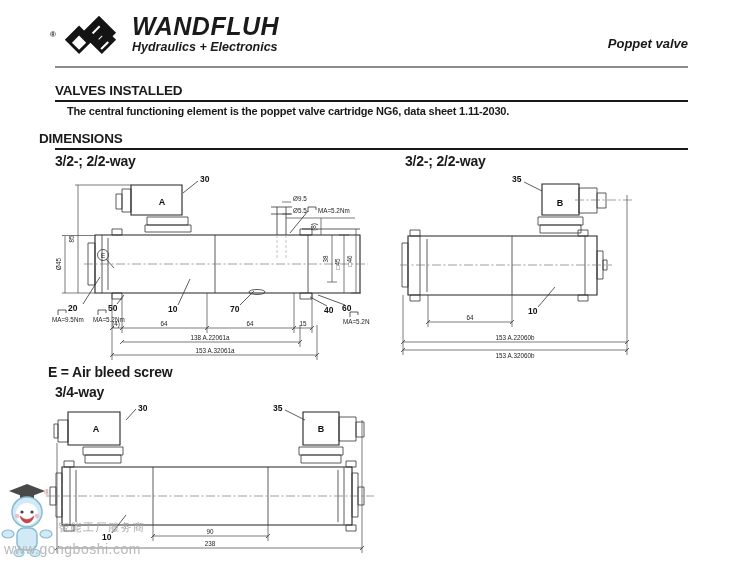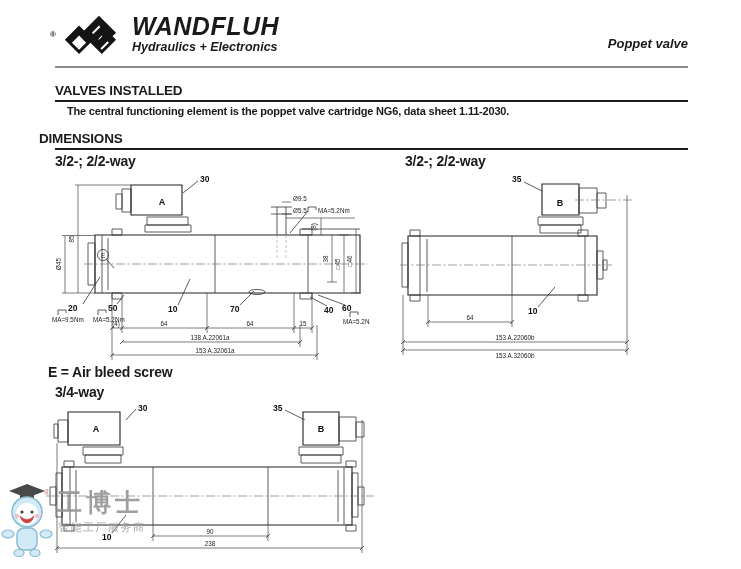--- a/index.html
+++ b/index.html
@@ -304,17 +304,17 @@
       <path d="M20,34 q7,7 14,0 q-2,7 -7,7 q-5,0 -7,-7" fill="#c33" stroke="#933" stroke-width=".5"></path>
       <circle cx="17" cy="34" r="2.3" fill="#f5b8c4"></circle>
       <circle cx="37" cy="34" r="2.3" fill="#f5b8c4"></circle>
       <rect x="17" y="46" width="20" height="22" rx="7" fill="#cfe9f5" stroke="#7fb6cf" stroke-width="1.5"></rect>
       <ellipse cx="8" cy="52" rx="6" ry="4" fill="#cfe9f5" stroke="#7fb6cf" stroke-width="1.2"></ellipse>
       <ellipse cx="46" cy="52" rx="6" ry="4" fill="#cfe9f5" stroke="#7fb6cf" stroke-width="1.2"></ellipse>
       <ellipse cx="19" cy="71" rx="5" ry="3.5" fill="#cfe9f5" stroke="#7fb6cf" stroke-width="1.2"></ellipse>
       <ellipse cx="35" cy="71" rx="5" ry="3.5" fill="#cfe9f5" stroke="#7fb6cf" stroke-width="1.2"></ellipse>
     </svg>
     <span class="wm-reg">®</span>
-    <div class="wm-cn">工博士</div>
     <div class="wm-tag">智能工厂服务商</div>
+    <div class="wm-url">www.gongboshi.com</div>
   </div>
 
 </div>
 
 </body></html>

